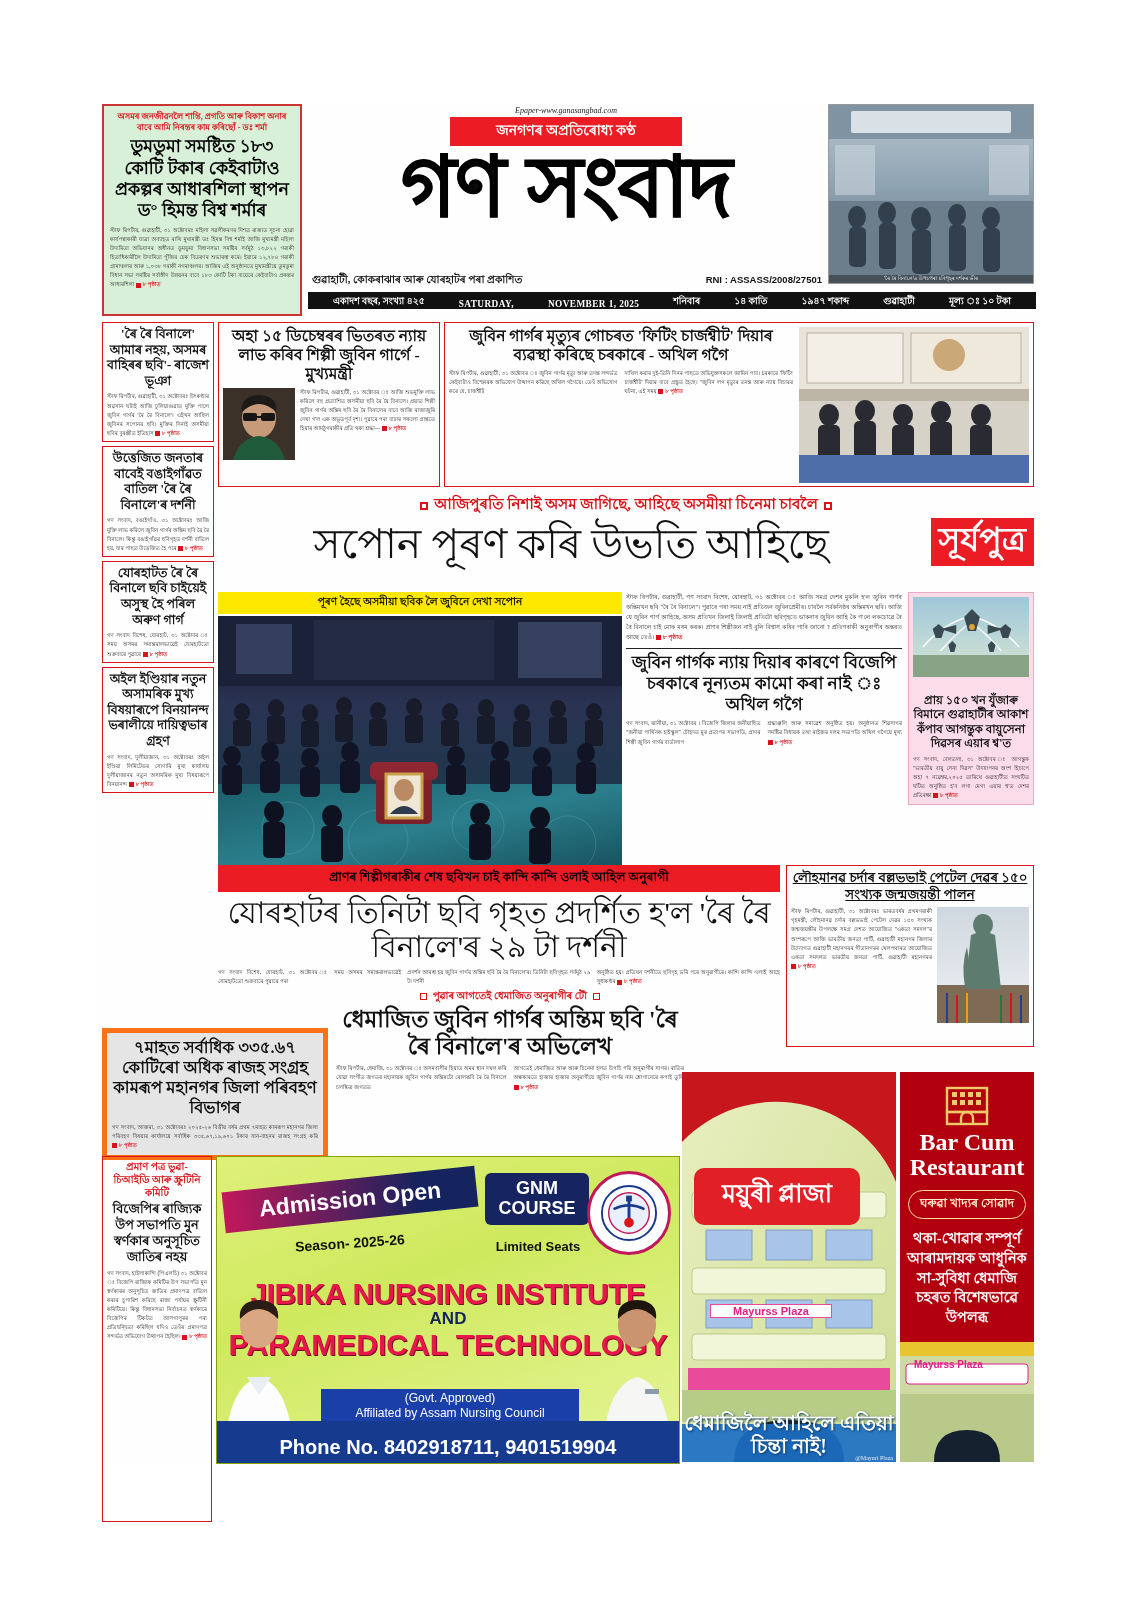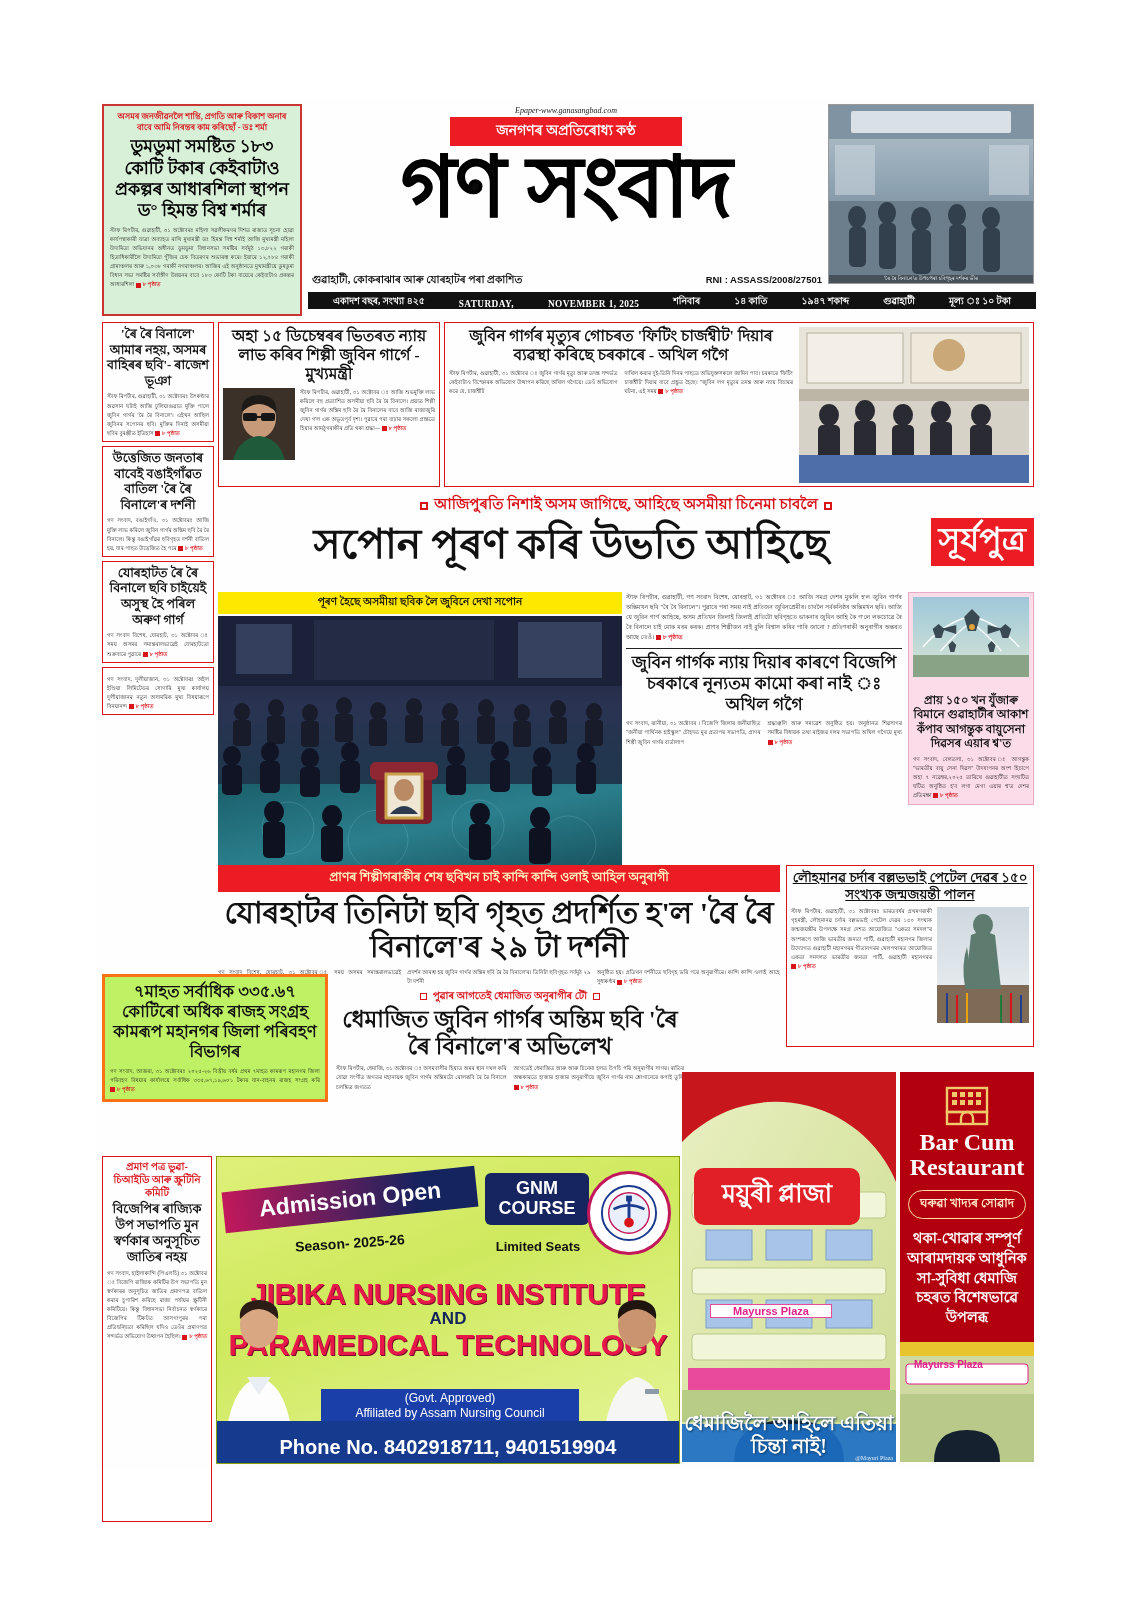--- a/index.html
+++ b/index.html
@@ -114,24 +114,24 @@
 
   
   .photo { position: relative; overflow: hidden; background: #8899a6; }
 
   
   .box { border: 1.4px solid #d8131a; box-sizing: border-box; }
 
   .hl-s { font-size: 12.6px; font-weight: bold; line-height: 1.24; text-align:center; }
   .hl-m { font-size: 15.5px; font-weight: bold; line-height: 1.22; text-align:center; }
   .hl-l { font-size: 20px; font-weight: bold; line-height: 1.2; text-align:center; }
-  .hl-xl { font-size: 27px; font-weight: bold; line-height: 1.18; text-align:center; }
+  .hl-xl { font-size: 27px; font-weight: normal; line-height: 1.18; text-align:center; }
 
   .redbar {
-    background:#ec1c24; color:#fef9c3; font-weight:bold; text-align:center;
+    background:#ec1c24; color:#000000; font-weight:bold; text-align:center;
   }
   .yellowbar {
     background:#ffe800; color:#111; font-weight:bold; text-align:center;
   }
   .kick-red {
     color:#d8131a; font-weight:bold; text-align:center;
   }
   .kick-red .sq {
     display:inline-block; width:8px; height:8px; border:2px solid #d8131a;
     margin:0 6px; vertical-align:middle; box-sizing:border-box;
@@ -252,20 +252,21 @@
 
     <div style="height:4px"></div>
     <div class="box" style="padding:4px 4px 3px;">
       <div class="hl-s bn">যোৰহাটত ৰৈ ৰৈ বিনালে ছবি চাইয়েই অসুস্থ হৈ পৰিল অৰুণ গাৰ্গ</div>
       <div class="bodytxt" style="margin-top:3px;"><span>গণ সংবাদ বিশেষ, যোৰহাট, ৩১ অক্টোবৰ ঃ সময় অসমৰ সমান্তৰালভাৱেই যোৰহাটতো শুক্ৰবাৰে পুৱাৰে</span>
         <span class="pg">৮ পৃষ্ঠাত</span></div>
     </div>
 
     <div style="height:4px"></div>
     <div class="box" style="padding:4px 4px 3px;">
+      <div class="hl-s bn">অইল ইণ্ডিয়াৰ নতুন অসামৰিক মুখ্য বিষয়াৰূপে বিনয়ানন্দ ভৰালীয়ে দায়িত্বভাৰ গ্ৰহণ</div>
       <div class="bodytxt" style="margin-top:3px;"><span>গণ সংবাদ, দুলীয়াজান, ৩১ অক্টোবৰঃ অইল ইণ্ডিয়া লিমিটেডৰ সোণাৰি মুখ্য কাৰ্যালয় দুলীয়াজানৰ নতুন অসামৰিক মুখ্য বিষয়াৰূপে বিনয়ানন্দ</span>
         <span class="pg">৮ পৃষ্ঠাত</span></div>
     </div>
   </div>
 
   <div class="box" style="position:absolute;left:122px;top:222px;width:222px;height:165px;padding:4px;">
     <div class="hl-m bn">অহা ১৫ ডিচেম্বৰৰ ভিতৰত ন্যায় লাভ কৰিব শিল্পী জুবিন গাৰ্গে - মুখ্যমন্ত্ৰী</div>
     <div style="display:flex;gap:5px;margin-top:4px;">
       <div class="photo" style="width:72px;height:72px;flex:none;">
         <svg viewBox="0 0 72 72" width="72" height="72">
@@ -509,21 +510,21 @@
             <line x1="30" y1="116" x2="30" y2="86" stroke="#e8a20d"></line>
             <line x1="64" y1="116" x2="64" y2="88" stroke="#1f7a3c"></line>
             <line x1="74" y1="116" x2="74" y2="86" stroke="#d8131a"></line>
             <line x1="84" y1="116" x2="84" y2="88" stroke="#24408c"></line>
           </g>
         </svg>
       </div>
     </div>
   </div>
 
-  <div style="position:absolute;left:6px;top:874px;width:226px;background:#bef264;border:3px solid #f97316;box-sizing:border-box;padding:5px;">
+  <div style="position:absolute;left:6px;top:928px;width:226px;background:#e5e5e5;border:5px solid #f97316;box-sizing:border-box;padding:5px;">
     <div class="hl-m bn" style="font-size:16.5px;">৭মাহত সৰ্বাধিক ৩৩৫.৬৭ কোটিৰো অধিক ৰাজহ সংগ্ৰহ কামৰূপ মহানগৰ জিলা পৰিবহণ বিভাগৰ</div>
     <div class="bodytxt" style="margin-top:4px;"><span>গণ সংবাদ, আজৰা, ৩১ অক্টোবৰঃ ২০২৫-২৬ বিত্তীয় বৰ্ষৰ প্ৰথম ৭মাহত কামৰূপ মহানগৰ জিলা পৰিবহণ বিষয়াৰ কাৰ্যালয়ে সৰ্বাধিক ৩৩৫,৬৭,১৯,৬০১ টকাৰ যান-বাহনৰ ৰাজহ সংগ্ৰহ কৰি</span>
       <span class="pg">৮ পৃষ্ঠাত</span></div>
   </div>
 
   <div style="position:absolute;left:240px;top:888px;width:348px;">
     <div class="kick-red bn" style="font-size:10px;">
       <span class="sq" style="width:7px;height:7px;border-width:1.6px;"></span><span>পুৱাৰ আগতেই ধেমাজিত অনুৰাগীৰ টৌ</span><span class="sq" style="width:7px;height:7px;border-width:1.6px;"></span>
     </div>
     <div class="hl-l bn" style="margin-top:2px;font-size:23px;line-height:1.16;">ধেমাজিত জুবিন গাৰ্গৰ অন্তিম ছবি 'ৰৈ ৰৈ বিনালে'ৰ অভিলেখ</div>

